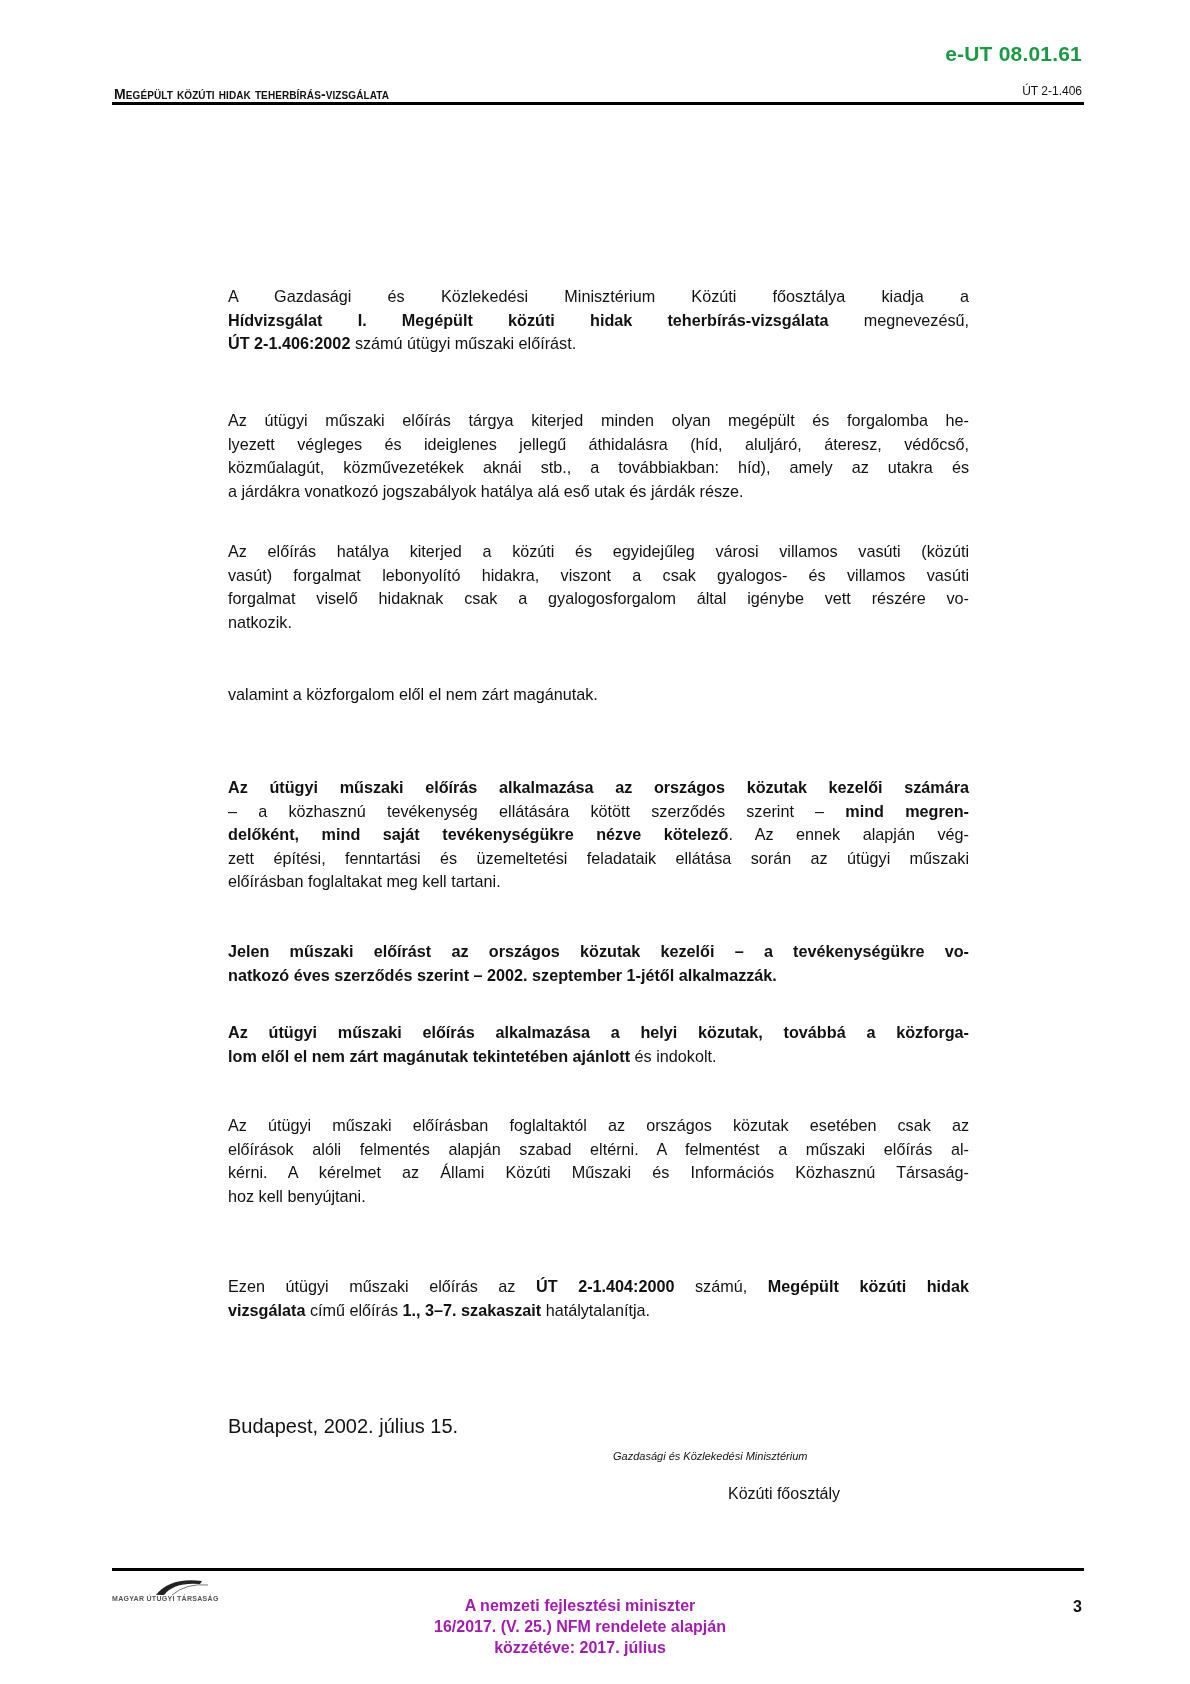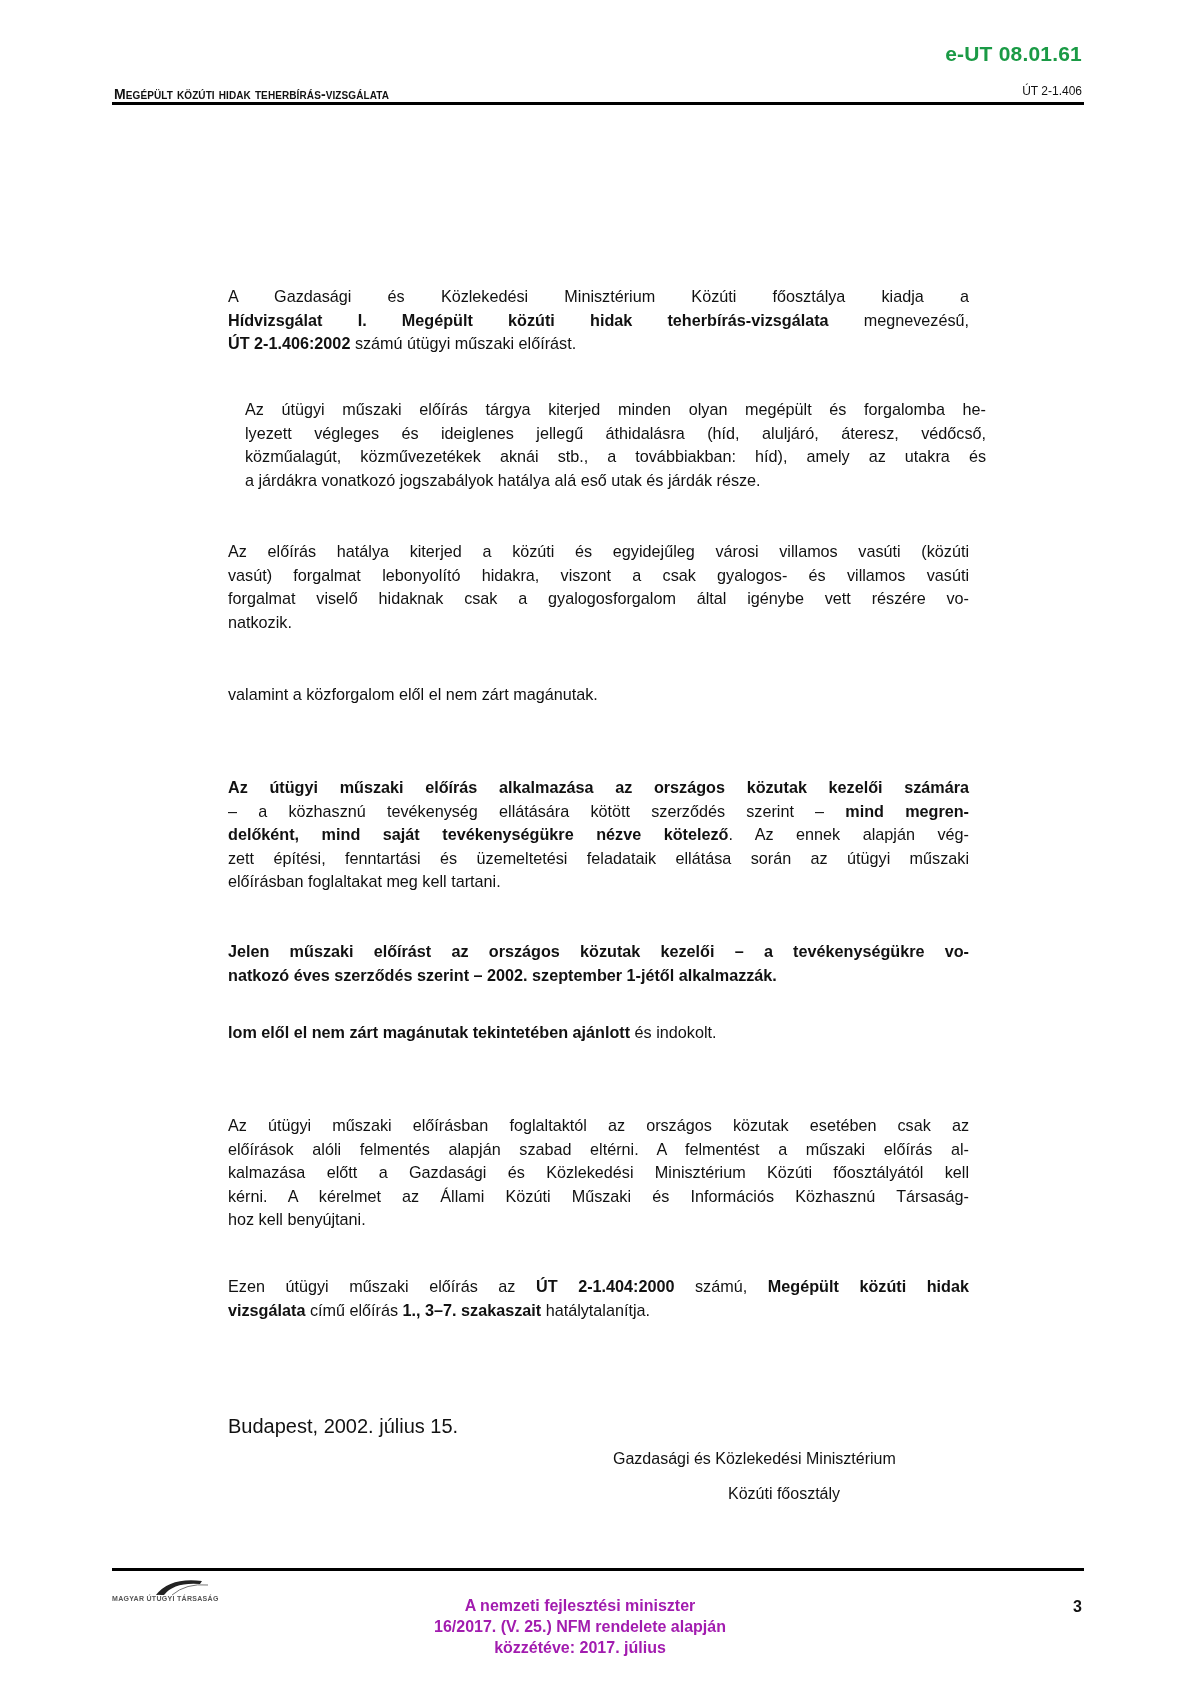--- a/index.html
+++ b/index.html
@@ -12,21 +12,21 @@
     .header-right { position: absolute; right: 108px; top: 84px; font-size: 12px; color: #111; }
     .header-rule { position: absolute; left: 112px; right: 106px; top: 102px; height: 3px; background: #000; }
 
     .body-text { position: absolute; left: 228px; width: 741px; font-size: 16.2px; line-height: 23.5px; }
     .para { position: absolute; left: 0; width: 741px; }
     .line { display: block; text-align: justify; text-align-last: justify; white-space: nowrap; height: 23.5px; }
     .line.last { text-align-last: left; }
     .b { font-weight: bold; }
 
     .sig-date { position: absolute; left: 228px; top: 1415px; font-size: 20px; }
-    .sig-org { position: absolute; left: 613px; top: 1450px; font-size: 16px; }
+    .sig-org { position: absolute; left: 613px; top: 1450px; font-size: 11px; font-style: italic; }
     .sig-dept { position: absolute; left: 728px; top: 1485px; font-size: 16px; text-align: right; }
 
     .footer-rule { position: absolute; left: 112px; right: 106px; top: 1568px; height: 3px; background: #000; }
     .logo { position: absolute; left: 112px; top: 1575px; width: 150px; height: 40px; }
     .logo-text { position: absolute; left: 0; top: 20px; font-size: 7px; font-weight: bold; color: #555; letter-spacing: 0.3px; white-space: nowrap; }
     .footer-note { position: absolute; left: 420px; width: 320px; top: 1595px; text-align: center;
                    color: #a21caf; font-weight: bold; font-size: 16px; line-height: 21px; }
     .page-num { position: absolute; right: 108px; top: 1598px; font-size: 16px; font-weight: bold; color: #111; }
   </style>
 </head>
@@ -36,21 +36,21 @@
 <div class="header-left">Megépült közúti hidak teherbírás-vizsgálata</div>
 <div class="header-right">ÚT 2-1.406</div>
 <div class="header-rule"></div>
 
 <div class="body-text" id="body-text" style="top: 263px;">
     <div class="para" style="top: 22px;">
       <span class="line"><span>A Gazdasági és Közlekedési Minisztérium Közúti főosztálya kiadja a</span></span>
       <span class="line"><span class="b">Hídvizsgálat I. Megépült közúti hidak teherbírás-vizsgálata</span><span> megnevezésű,</span></span>
       <span class="line last"><span class="b">ÚT 2-1.406:2002</span><span> számú útügyi műszaki előírást.</span></span>
     </div>
-    <div class="para" style="top: 135px; margin-left: 17px;">
+    <div class="para" style="top: 146px;">
       <span class="line"><span>Az útügyi műszaki előírás tárgya kiterjed minden olyan megépült és forgalomba he-</span></span>
       <span class="line"><span>lyezett végleges és ideiglenes jellegű áthidalásra (híd, aluljáró, áteresz, védőcső,</span></span>
       <span class="line"><span>közműalagút, közművezetékek aknái stb., a továbbiakban: híd), amely az utakra és</span></span>
       <span class="line last"><span>a járdákra vonatkozó jogszabályok hatálya alá eső utak és járdák része.</span></span>
     </div>
     <div class="para" style="top: 277px;">
       <span class="line"><span>Az előírás hatálya kiterjed a közúti és egyidejűleg városi villamos vasúti (közúti</span></span>
       <span class="line"><span>vasút) forgalmat lebonyolító hidakra, viszont a csak gyalogos- és villamos vasúti</span></span>
       <span class="line"><span>forgalmat viselő hidaknak csak a gyalogosforgalom által igénybe vett részére vo-</span></span>
       <span class="line last"><span>natkozik.</span></span>
@@ -63,26 +63,26 @@
       <span class="line"><span>– a közhasznú tevékenység ellátására kötött szerződés szerint – </span><span class="b">mind megren-</span></span>
       <span class="line"><span class="b">delőként, mind saját tevékenységükre nézve kötelező</span><span>. Az ennek alapján vég-</span></span>
       <span class="line"><span>zett építési, fenntartási és üzemeltetési feladataik ellátása során az útügyi műszaki</span></span>
       <span class="line last"><span>előírásban foglaltakat meg kell tartani.</span></span>
     </div>
     <div class="para" style="top: 677px;">
       <span class="line"><span class="b">Jelen műszaki előírást az országos közutak kezelői – a tevékenységükre vo-</span></span>
       <span class="line last"><span class="b">natkozó éves szerződés szerint – 2002. szeptember 1-jétől alkalmazzák.</span></span>
     </div>
     <div class="para" style="top: 758px;">
+      <span class="line"><span class="b">Az útügyi műszaki előírás alkalmazása a helyi közutak, továbbá a közforga-</span></span>
       <span class="line last"><span class="b">lom elől el nem zárt magánutak tekintetében ajánlott</span><span> és indokolt.</span></span>
     </div>
     <div class="para" style="top: 851px;">
       <span class="line"><span>Az útügyi műszaki előírásban foglaltaktól az országos közutak esetében csak az</span></span>
       <span class="line"><span>előírások alóli felmentés alapján szabad eltérni. A felmentést a műszaki előírás al-</span></span>
-      <span class="line"><span>kalmazása előtt a Gazdasági és Közlekedési Minisztérium Közúti főosztályától kell</span></span>
       <span class="line"><span>kérni. A kérelmet az Állami Közúti Műszaki és Információs Közhasznú Társaság-</span></span>
       <span class="line last"><span>hoz kell benyújtani.</span></span>
     </div>
     <div class="para" style="top: 1012px;">
       <span class="line"><span>Ezen útügyi műszaki előírás az </span><span class="b">ÚT 2-1.404:2000</span><span> számú, </span><span class="b">Megépült közúti hidak</span></span>
       <span class="line last"><span class="b">vizsgálata</span><span> című előírás </span><span class="b">1., 3–7. szakaszait</span><span> hatálytalanítja.</span></span>
     </div>
   </div>
 
 <div class="sig-date">Budapest, 2002. július 15.</div>

